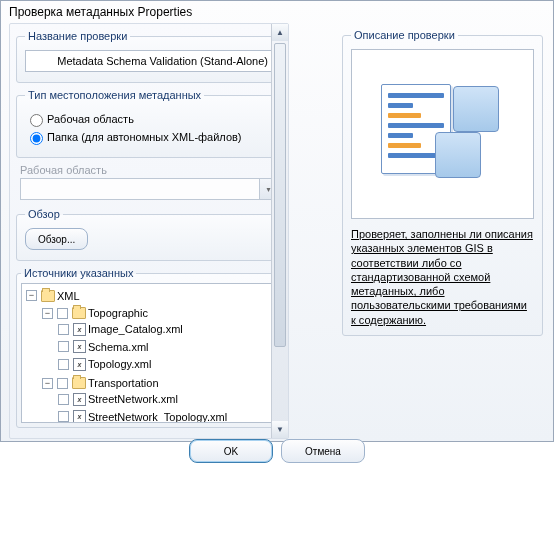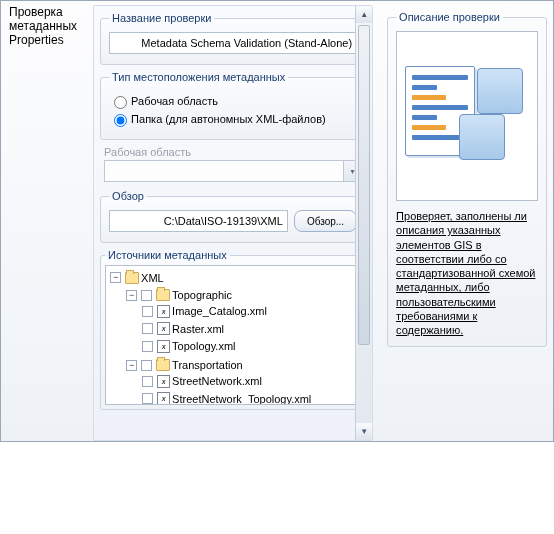--- a/index.html
+++ b/index.html
@@ -9,29 +9,30 @@
     font-size: 11px;
     background: #fff;
     width: 554px;
     height: 534px;
     overflow: hidden;
   }
   .window {
     width: 554px; height: 442px;
     border: 1px solid #9aa7b9;
     background: linear-gradient(#fdfdfe,#eef2f7);
-    display: flex; 
+    display: flex; flex-direction: column;
   }
   .titlebar {
     padding: 4px 8px 0 8px;
     font-size: 12px; color: #000;
   }
   .content {
     flex: 1; display: flex; position: relative;
     padding: 4px 4px 0 8px;
+    gap: 39px;
   }
   .left-panel {
     width: 280px; margin-right: 4px;
     display: flex; flex-direction: column;
     background: linear-gradient(#f9fafd,#eef2f8);
     border: 1px solid #d6dde7;
     border-radius: 2px;
     padding: 0;
     position: relative;
   }
@@ -208,27 +209,26 @@
         <div class="combo" style="opacity:0.85">
           <input class="combo-input" disabled="" style="">
           <div class="combo-btn">
             <span>▾</span>
           </div>
         </div>
 
         <fieldset>
           <legend>Обзор</legend>
           <div class="row">
-            <input class="text-input" style="flex: 1 1 0%;" type="text" value="C:\Data\ISO-19139\XML">
             <button class="btn">Обзор...</button>
           </div>
         </fieldset>
 
         <fieldset class="sources">
-          <legend>Источники метаданных</legend>
+          <legend>Источники указанных</legend>
           <div class="tree">
             <ul>
               <li>
                 <span class="node">
                   <span class="expander">−</span>
                   <span class="ic-folder-open"></span>
                   <span>XML</span>
                 </span>
                 <ul>
                   <li>
@@ -240,21 +240,21 @@
                     </span>
                     <ul>
                       <li><span class="node">
                         <span class="chk"></span>
                         <span class="ic-xml"></span>
                         <span>Image_Catalog.xml</span>
                       </span></li>
                       <li><span class="node">
                         <span class="chk"></span>
                         <span class="ic-xml"></span>
-                        <span>Raster.xml</span>
+                        <span>Schema.xml</span>
                       </span></li>
                       <li><span class="node">
                         <span class="chk"></span>
                         <span class="ic-xml"></span>
                         <span>Topology.xml</span>
                       </span></li>
                     </ul>
                   </li>
                   <li>
                     <span class="node">

